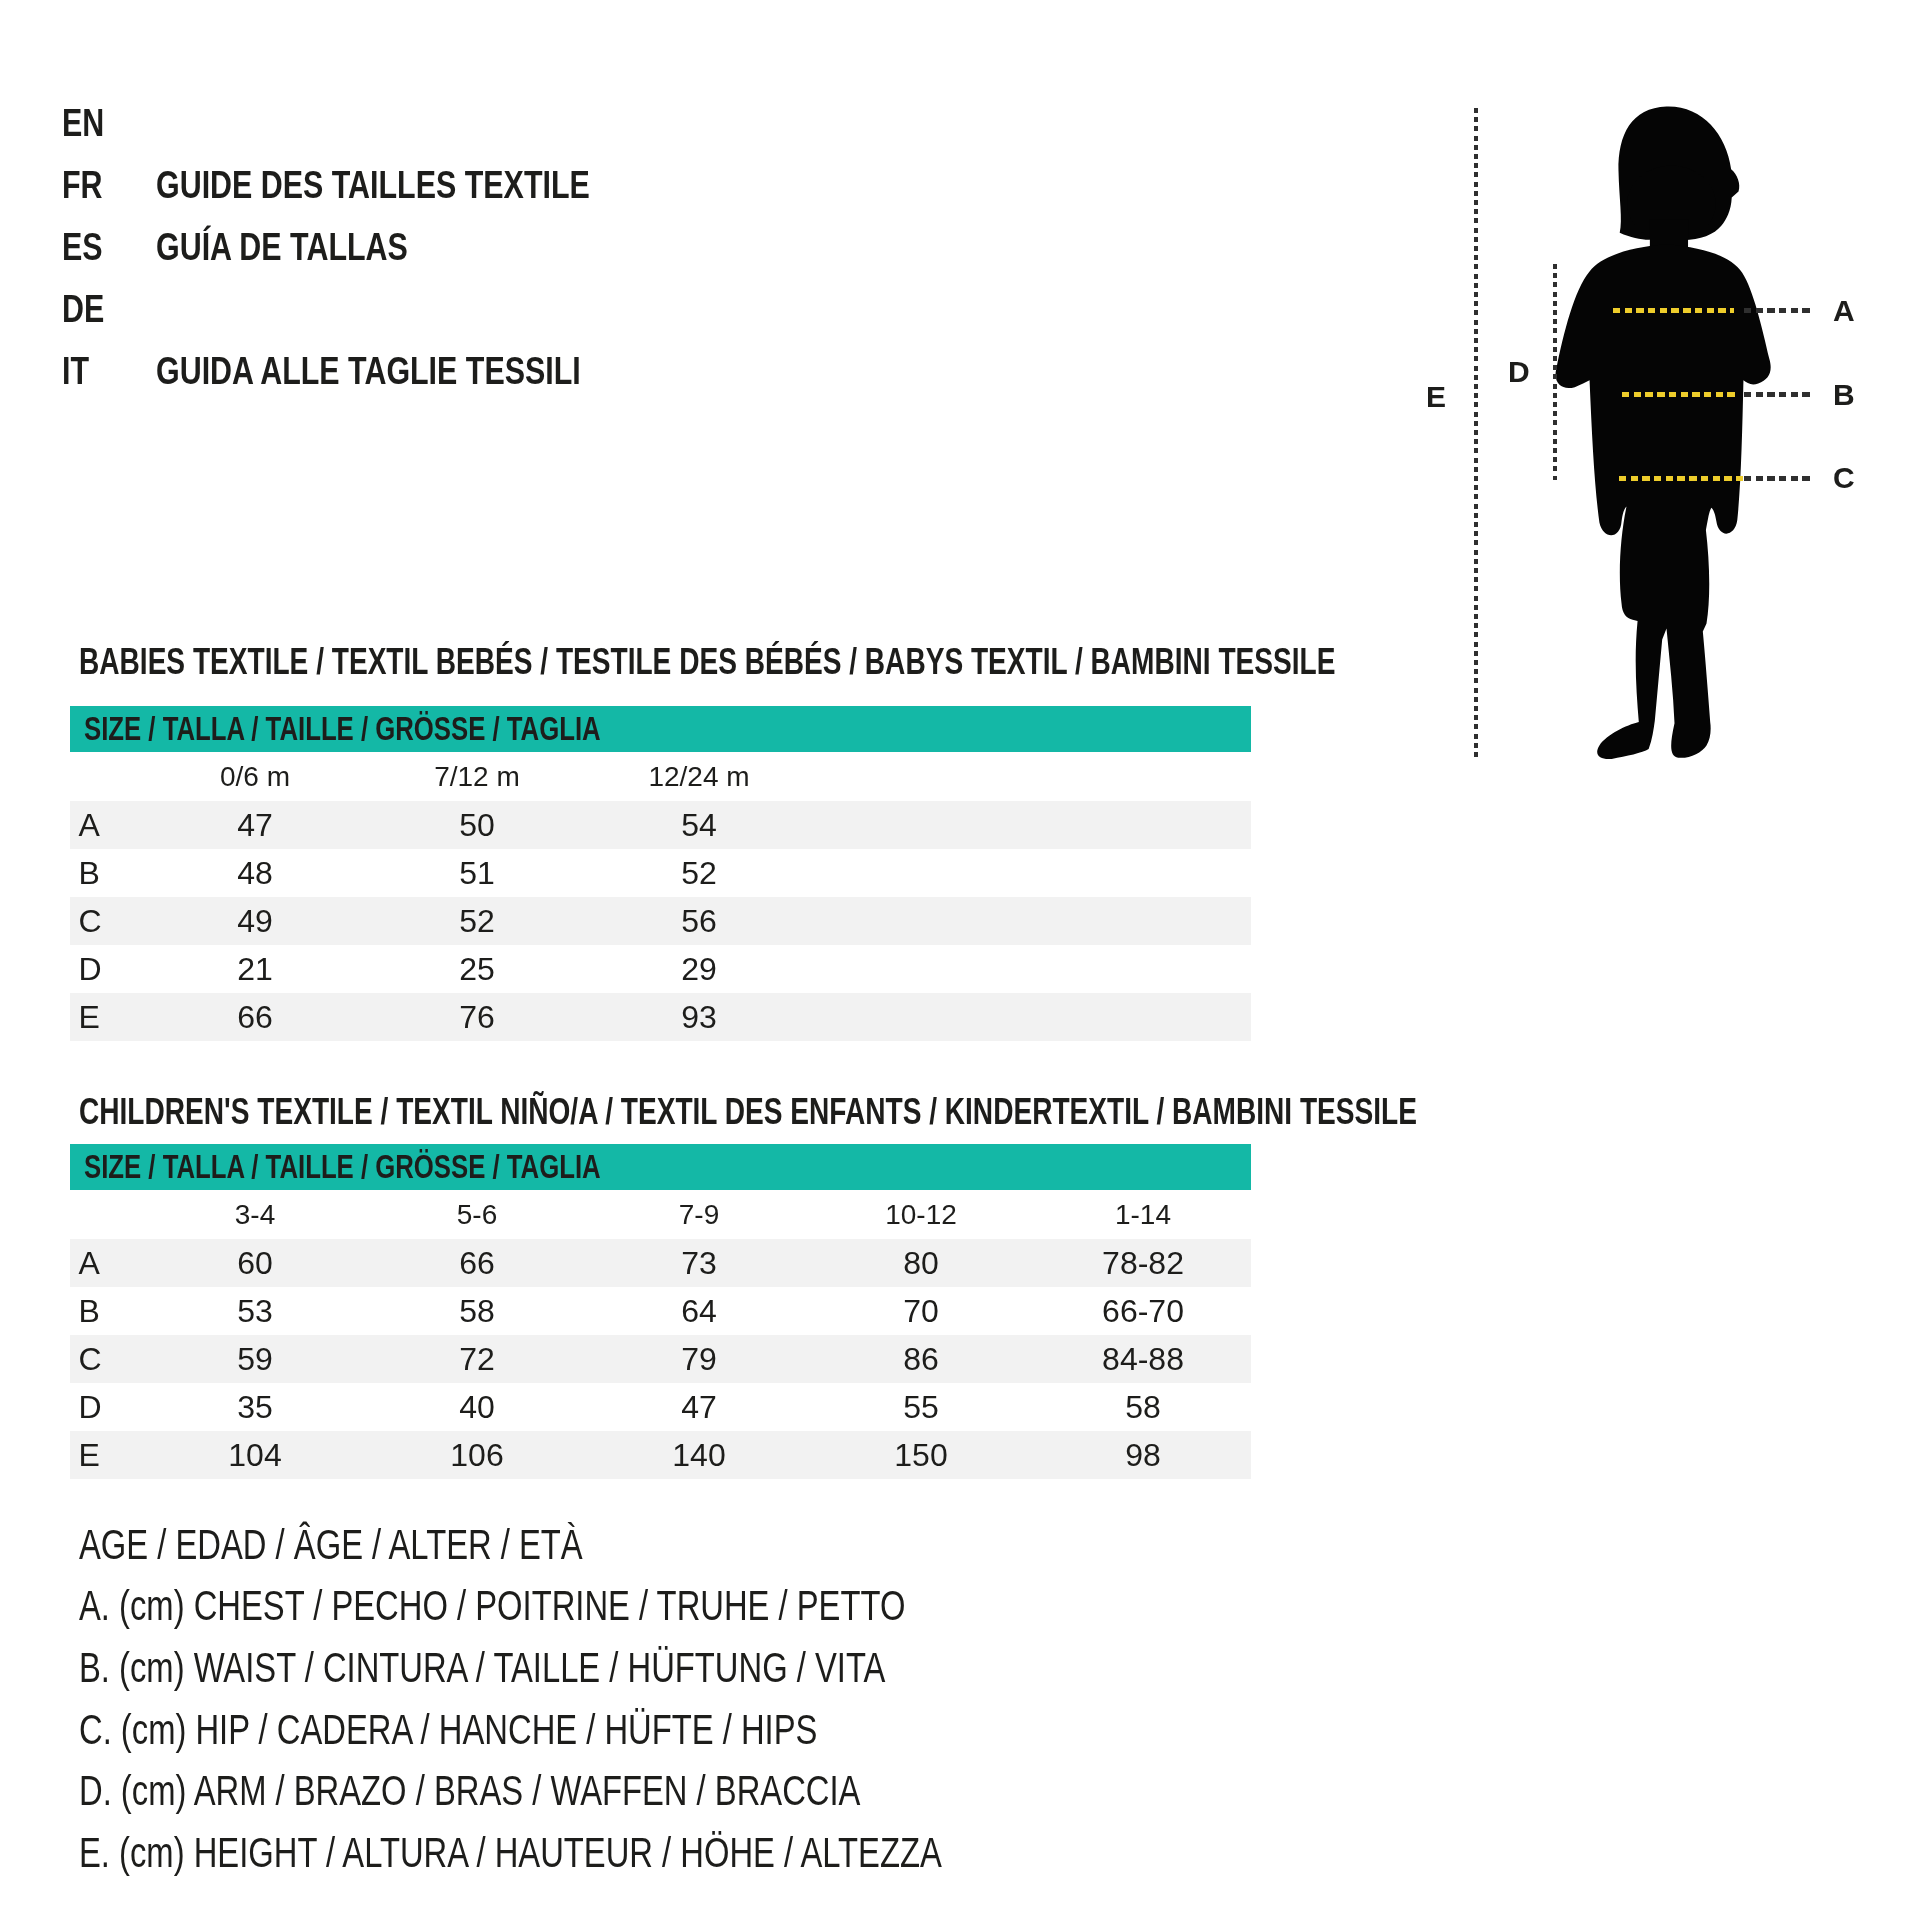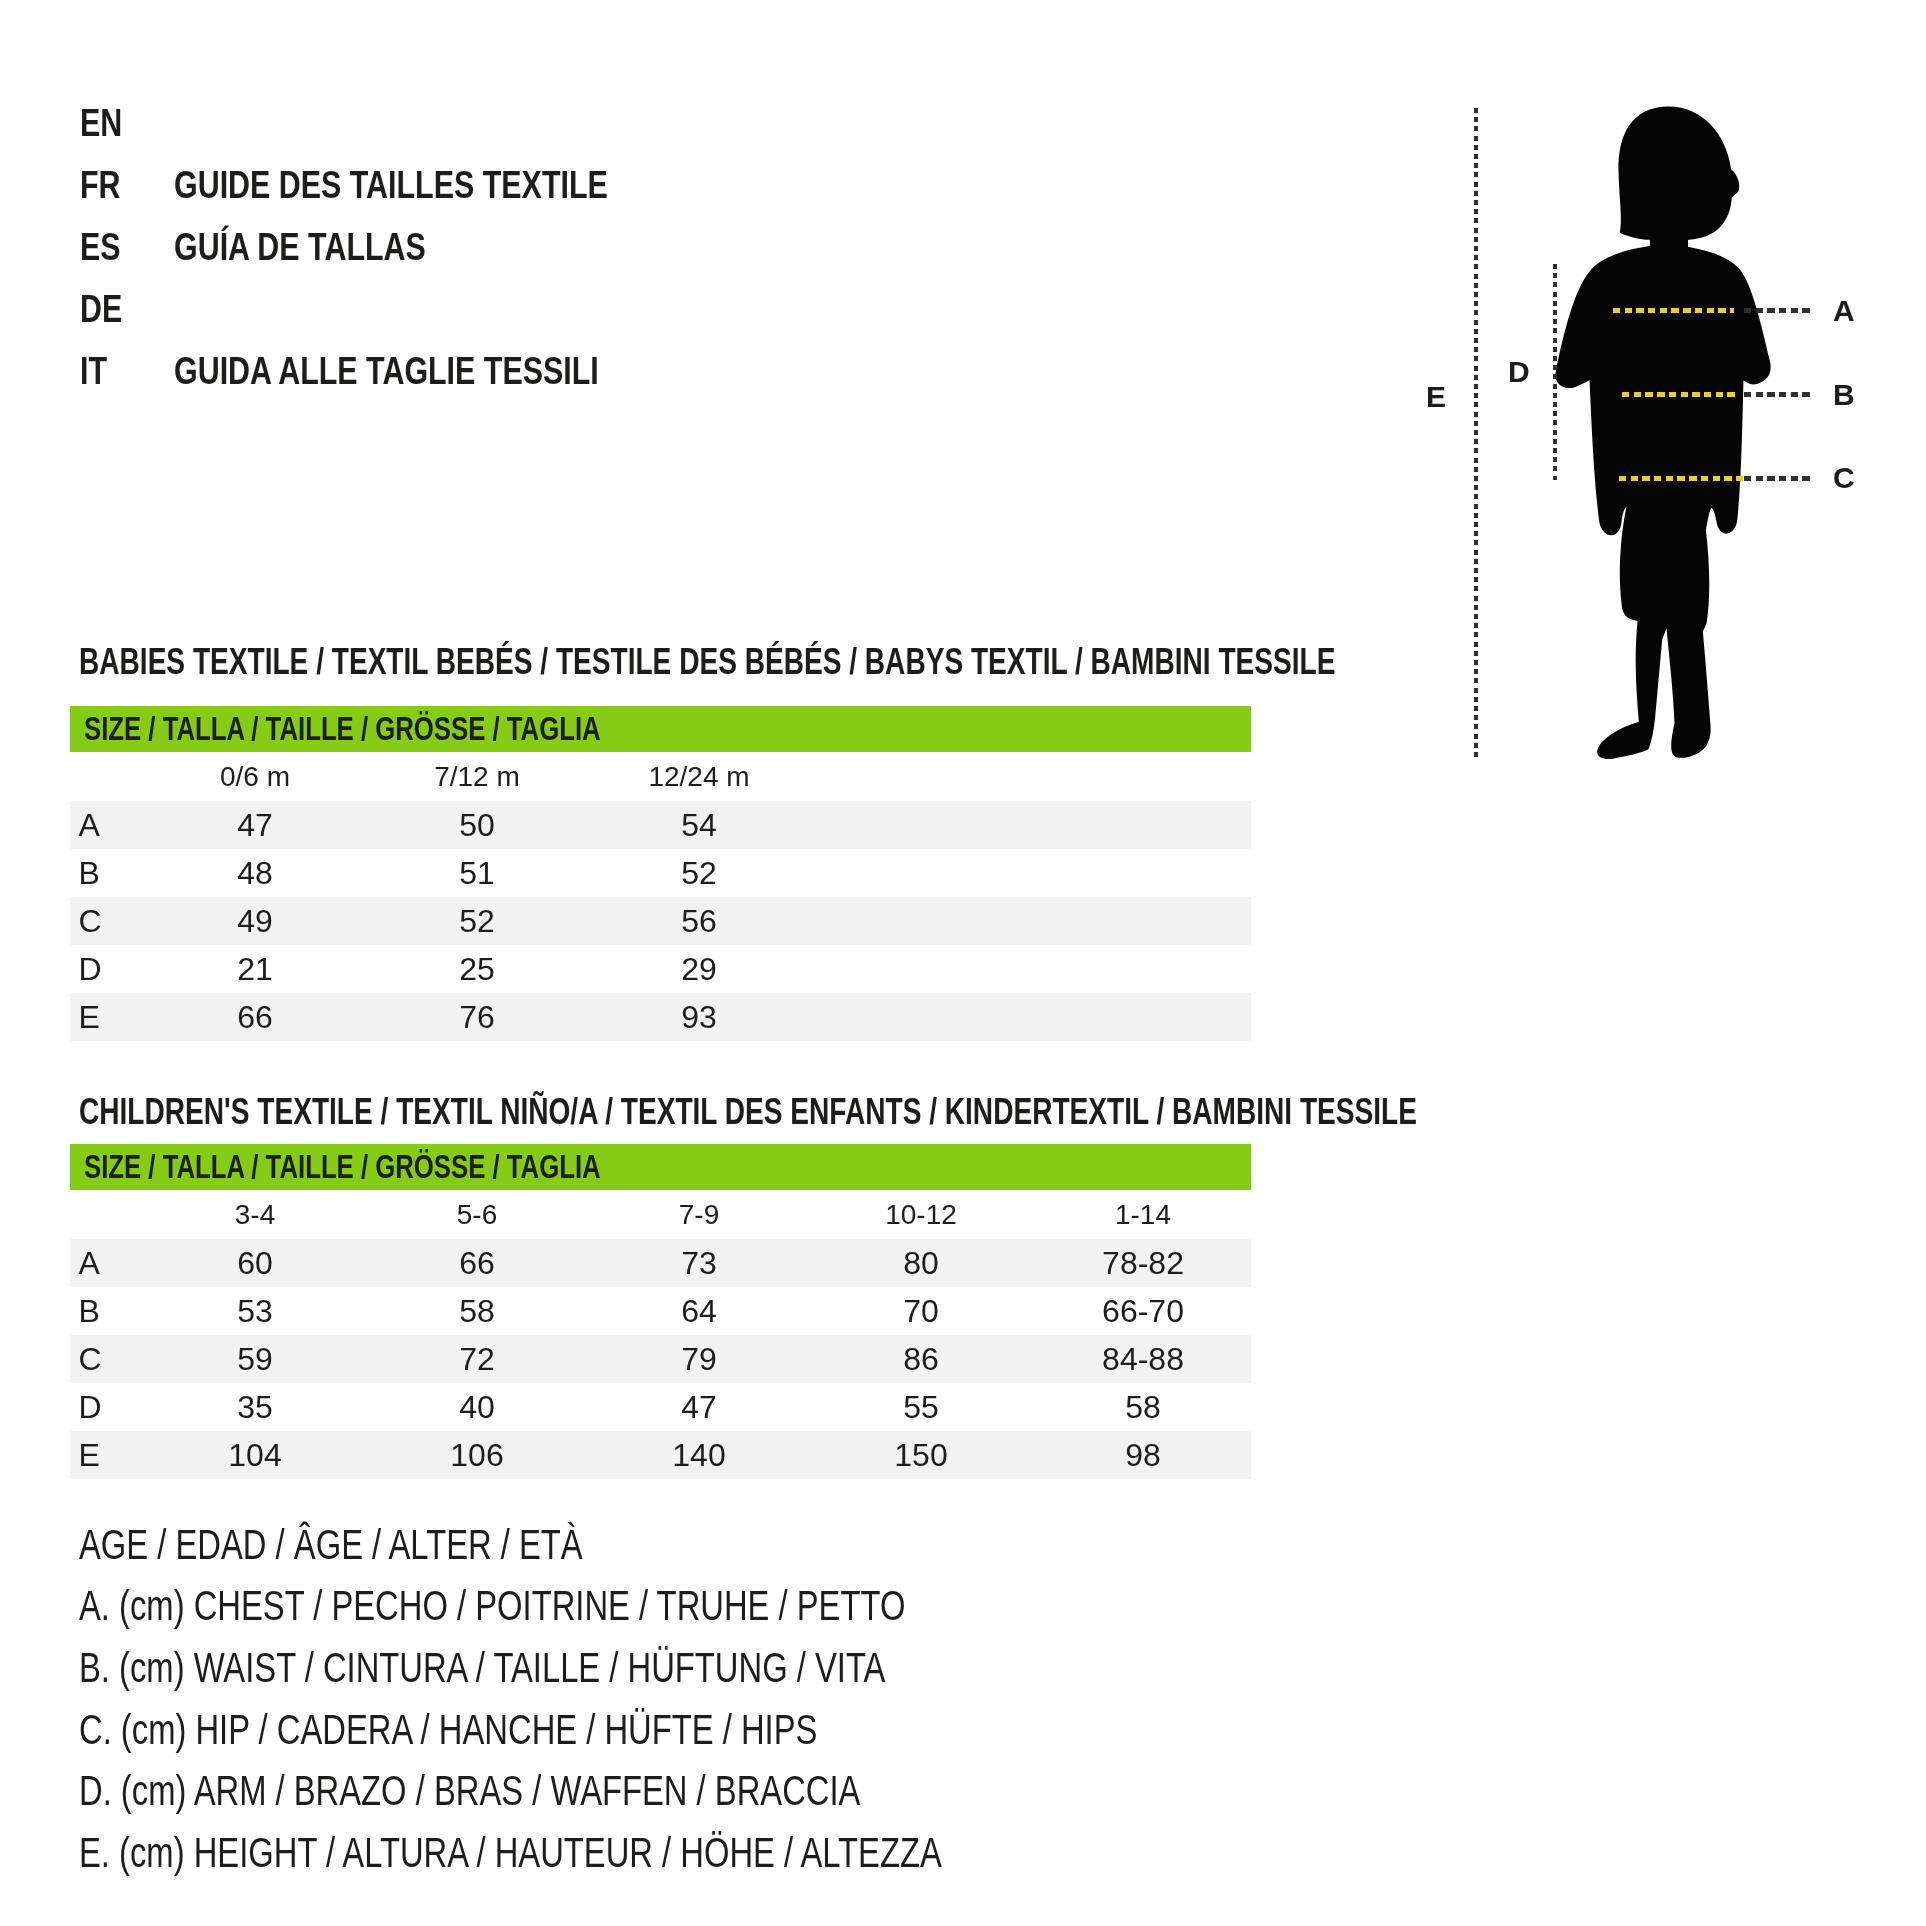--- a/index.html
+++ b/index.html
@@ -1,31 +1,31 @@
 <!DOCTYPE html>
 <html style="font-size:10px"><head>
 <meta charset="utf-8">
 <style>
   html,body{margin:0;padding:0;width:1926px;height:1926px;background:#ffffff;
     font-family:"Liberation Sans", sans-serif;color:#1d1d1b;overflow:hidden;}
   .abs{position:absolute;}
   .cond{display:inline-block;transform:scaleX(0.78);transform-origin:0 50%;white-space:nowrap;}
 
   
-  #langs{left:80px;top:92px;}
+  #langs{left:62px;top:92px;}
   .lang-row{display:flex;height:62px;align-items:center;}
   .lang-code{width:94px;font-size:39px;font-weight:700;}
   .lang-title{font-size:39px;font-weight:700;}
 
   
   .sec-head{font-size:36px;font-weight:700;height:38px;line-height:38px;}
 
   
   .tbl{width:1181px;}
-  .t-bar{height:46px;background:#84cc16;display:flex;align-items:center;padding-left:13.6px;box-sizing:border-box;
+  .t-bar{height:46px;background:#14b8a6;display:flex;align-items:center;padding-left:13.6px;box-sizing:border-box;
          font-size:33px;font-weight:700;}
   .t-cols{display:grid;height:49px;align-items:center;font-size:28px;}
   .t-colhead{text-align:center;}
   .t-row{display:grid;height:48px;align-items:center;font-size:32px;}
   .t-row.stripe{background:#f2f2f2;}
   .t-lab{padding-left:8.6px;}
   .t-cell{text-align:center;}
 
   
   .legend-line{font-size:42px;height:36px;line-height:36px;}

